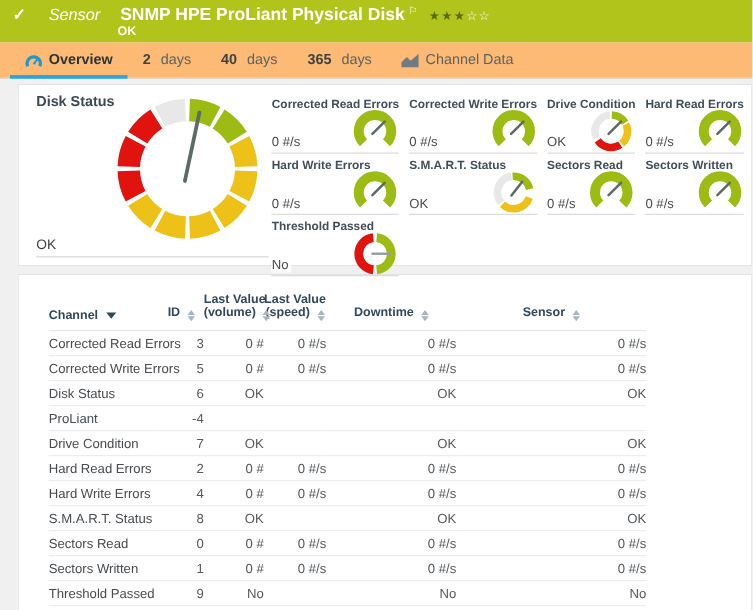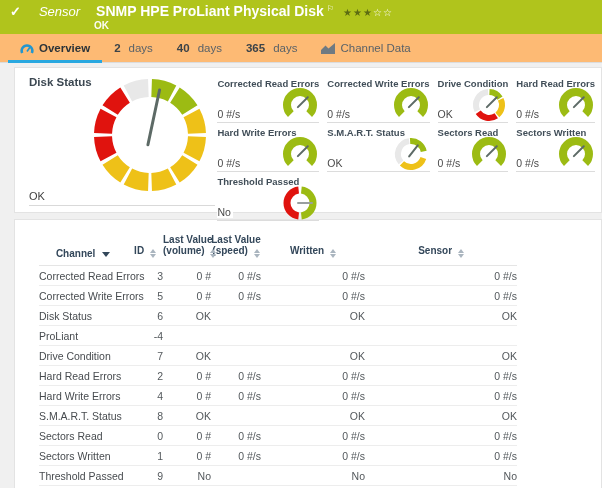--- a/index.html
+++ b/index.html
@@ -206,34 +206,34 @@
           </svg></div>
         <div class="sg-value">No</div>
       </div>
     </div>
 </section>
 
 <section class="panel table-panel">
   <table>
     <thead id="thead">
         <tr>
-          <th class="col-channel" style="width: 88px; text-align: center;"><span>Channel</span> <span class="caret"></span></th>
+          <th class="col-channel" style="width: 88px;"><span>Channel</span> <span class="caret"></span></th>
           <th style="width: 36px;"><span>ID</span> <span class="sort">
               <i class="up"></i>
               <i class="dn"></i>
             </span></th>
           <th style="width: 48px;"><span>Last Value</span><br><span>(volume)</span> <span class="sort">
               <i class="up"></i>
               <i class="dn"></i>
             </span></th>
           <th style="width: 50px;"><span>Last Value</span><br><span>(speed)</span> <span class="sort">
               <i class="up"></i>
               <i class="dn"></i>
             </span></th>
-          <th style="width: 104px;"><span>Written</span> <span class="sort">
+          <th style="width: 104px;"><span>Downtime</span> <span class="sort">
               <i class="up"></i>
               <i class="dn"></i>
             </span></th>
           <th style="width: 152px;"><span>Sensor</span> <span class="sort">
               <i class="up"></i>
               <i class="dn"></i>
             </span></th>
         </tr>
       </thead>
     <tbody id="tbody">

